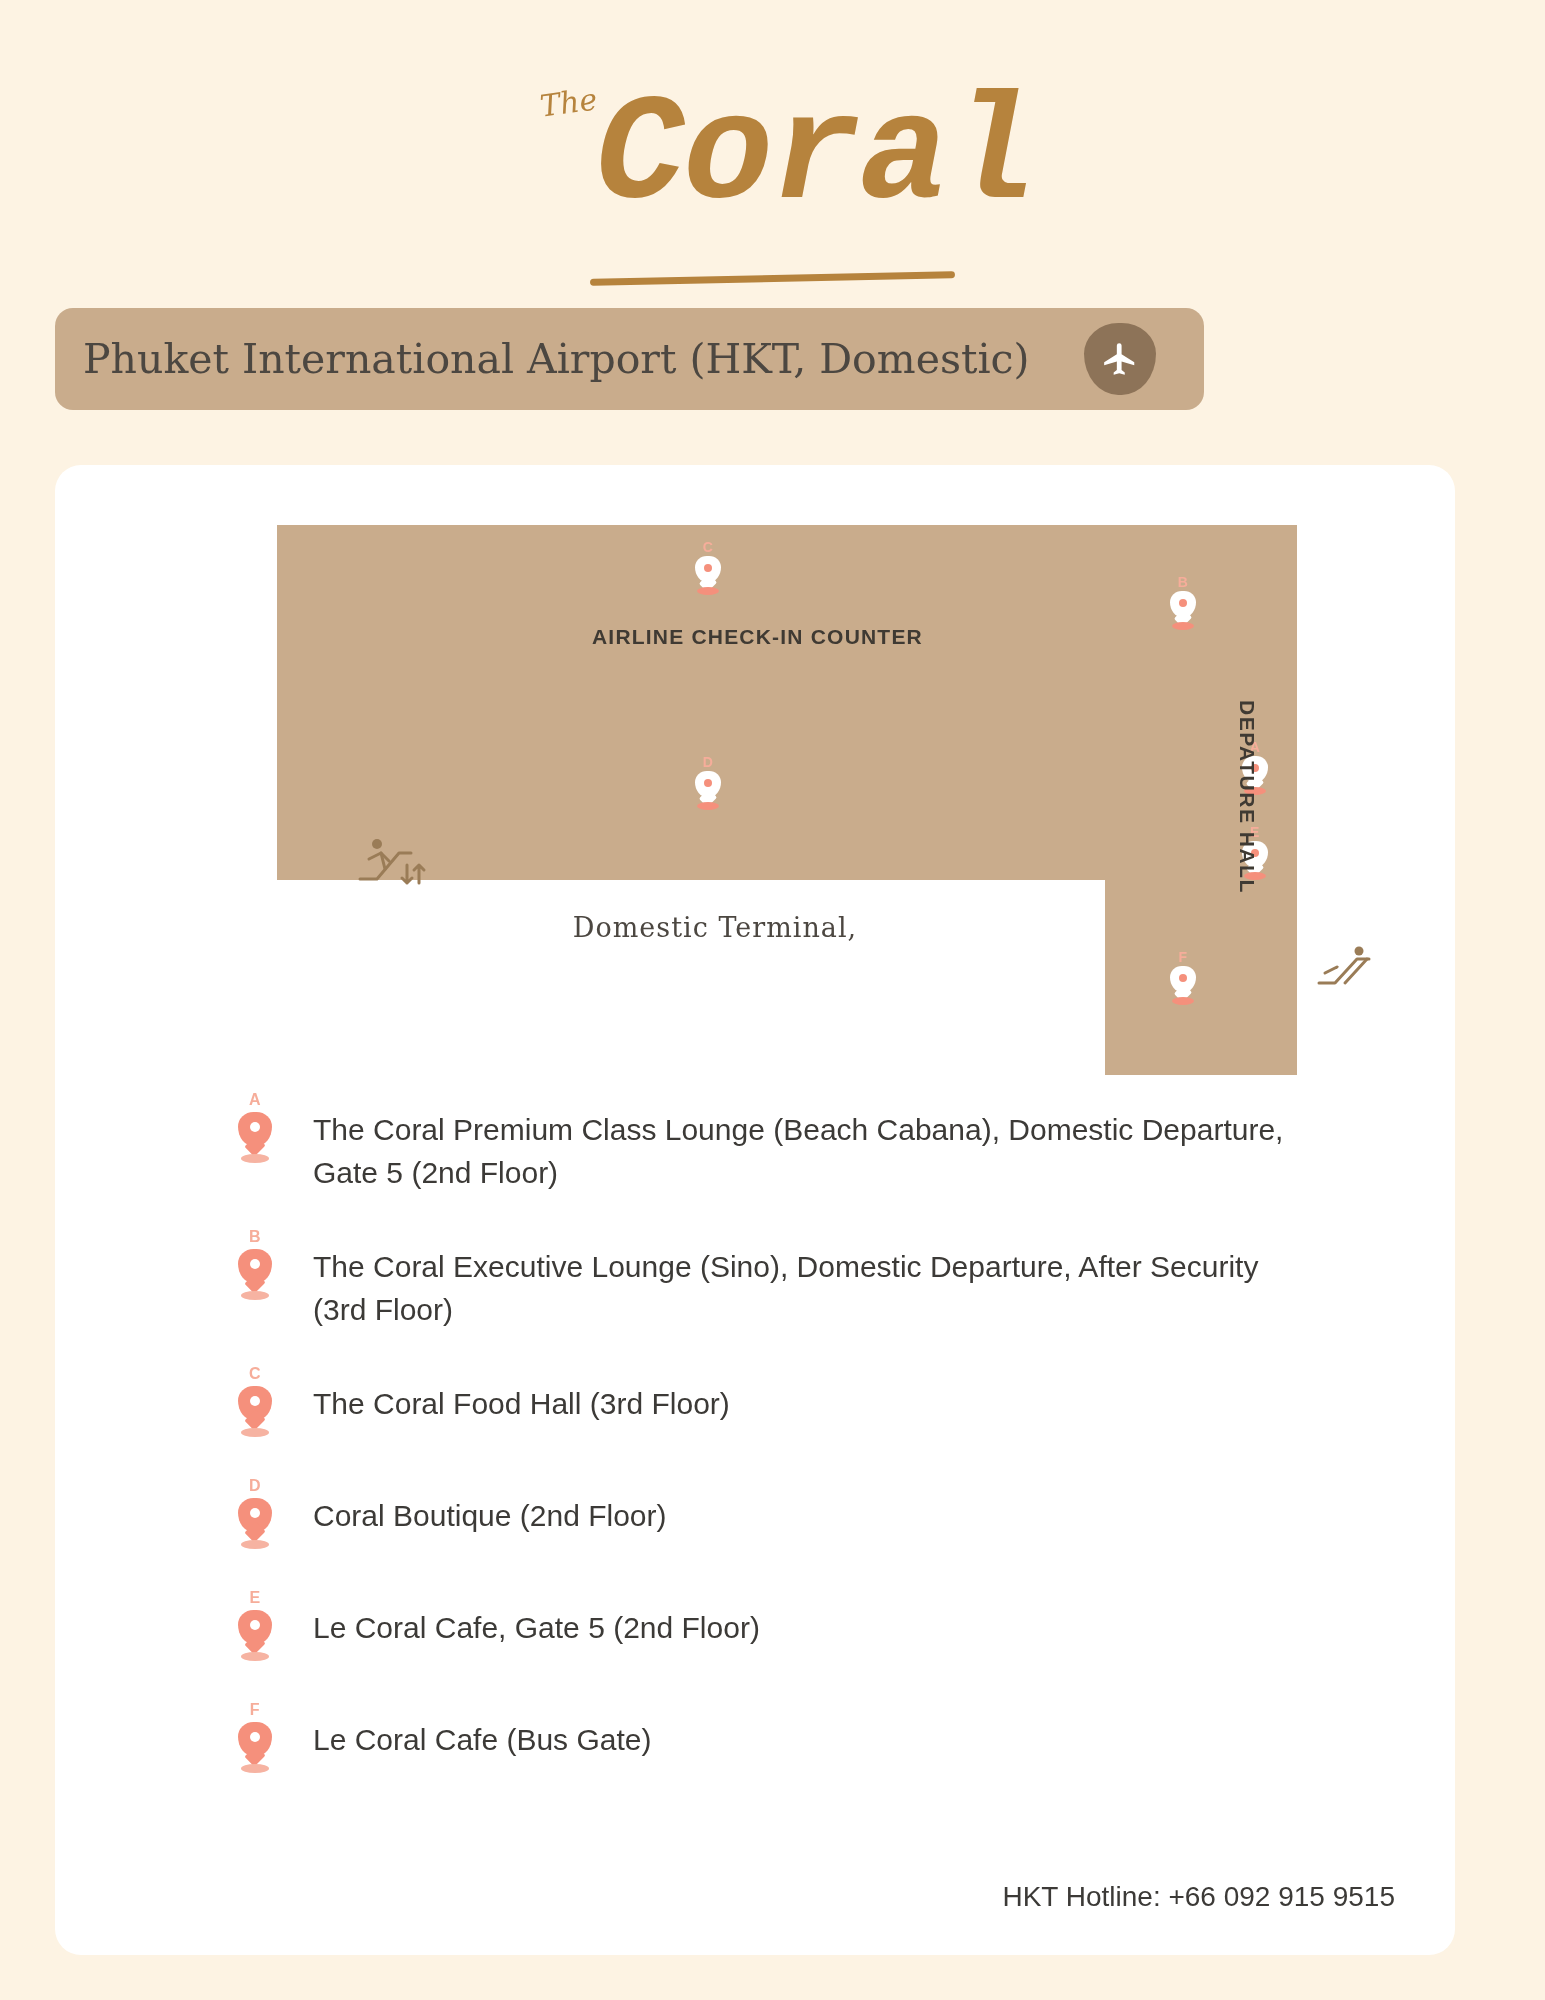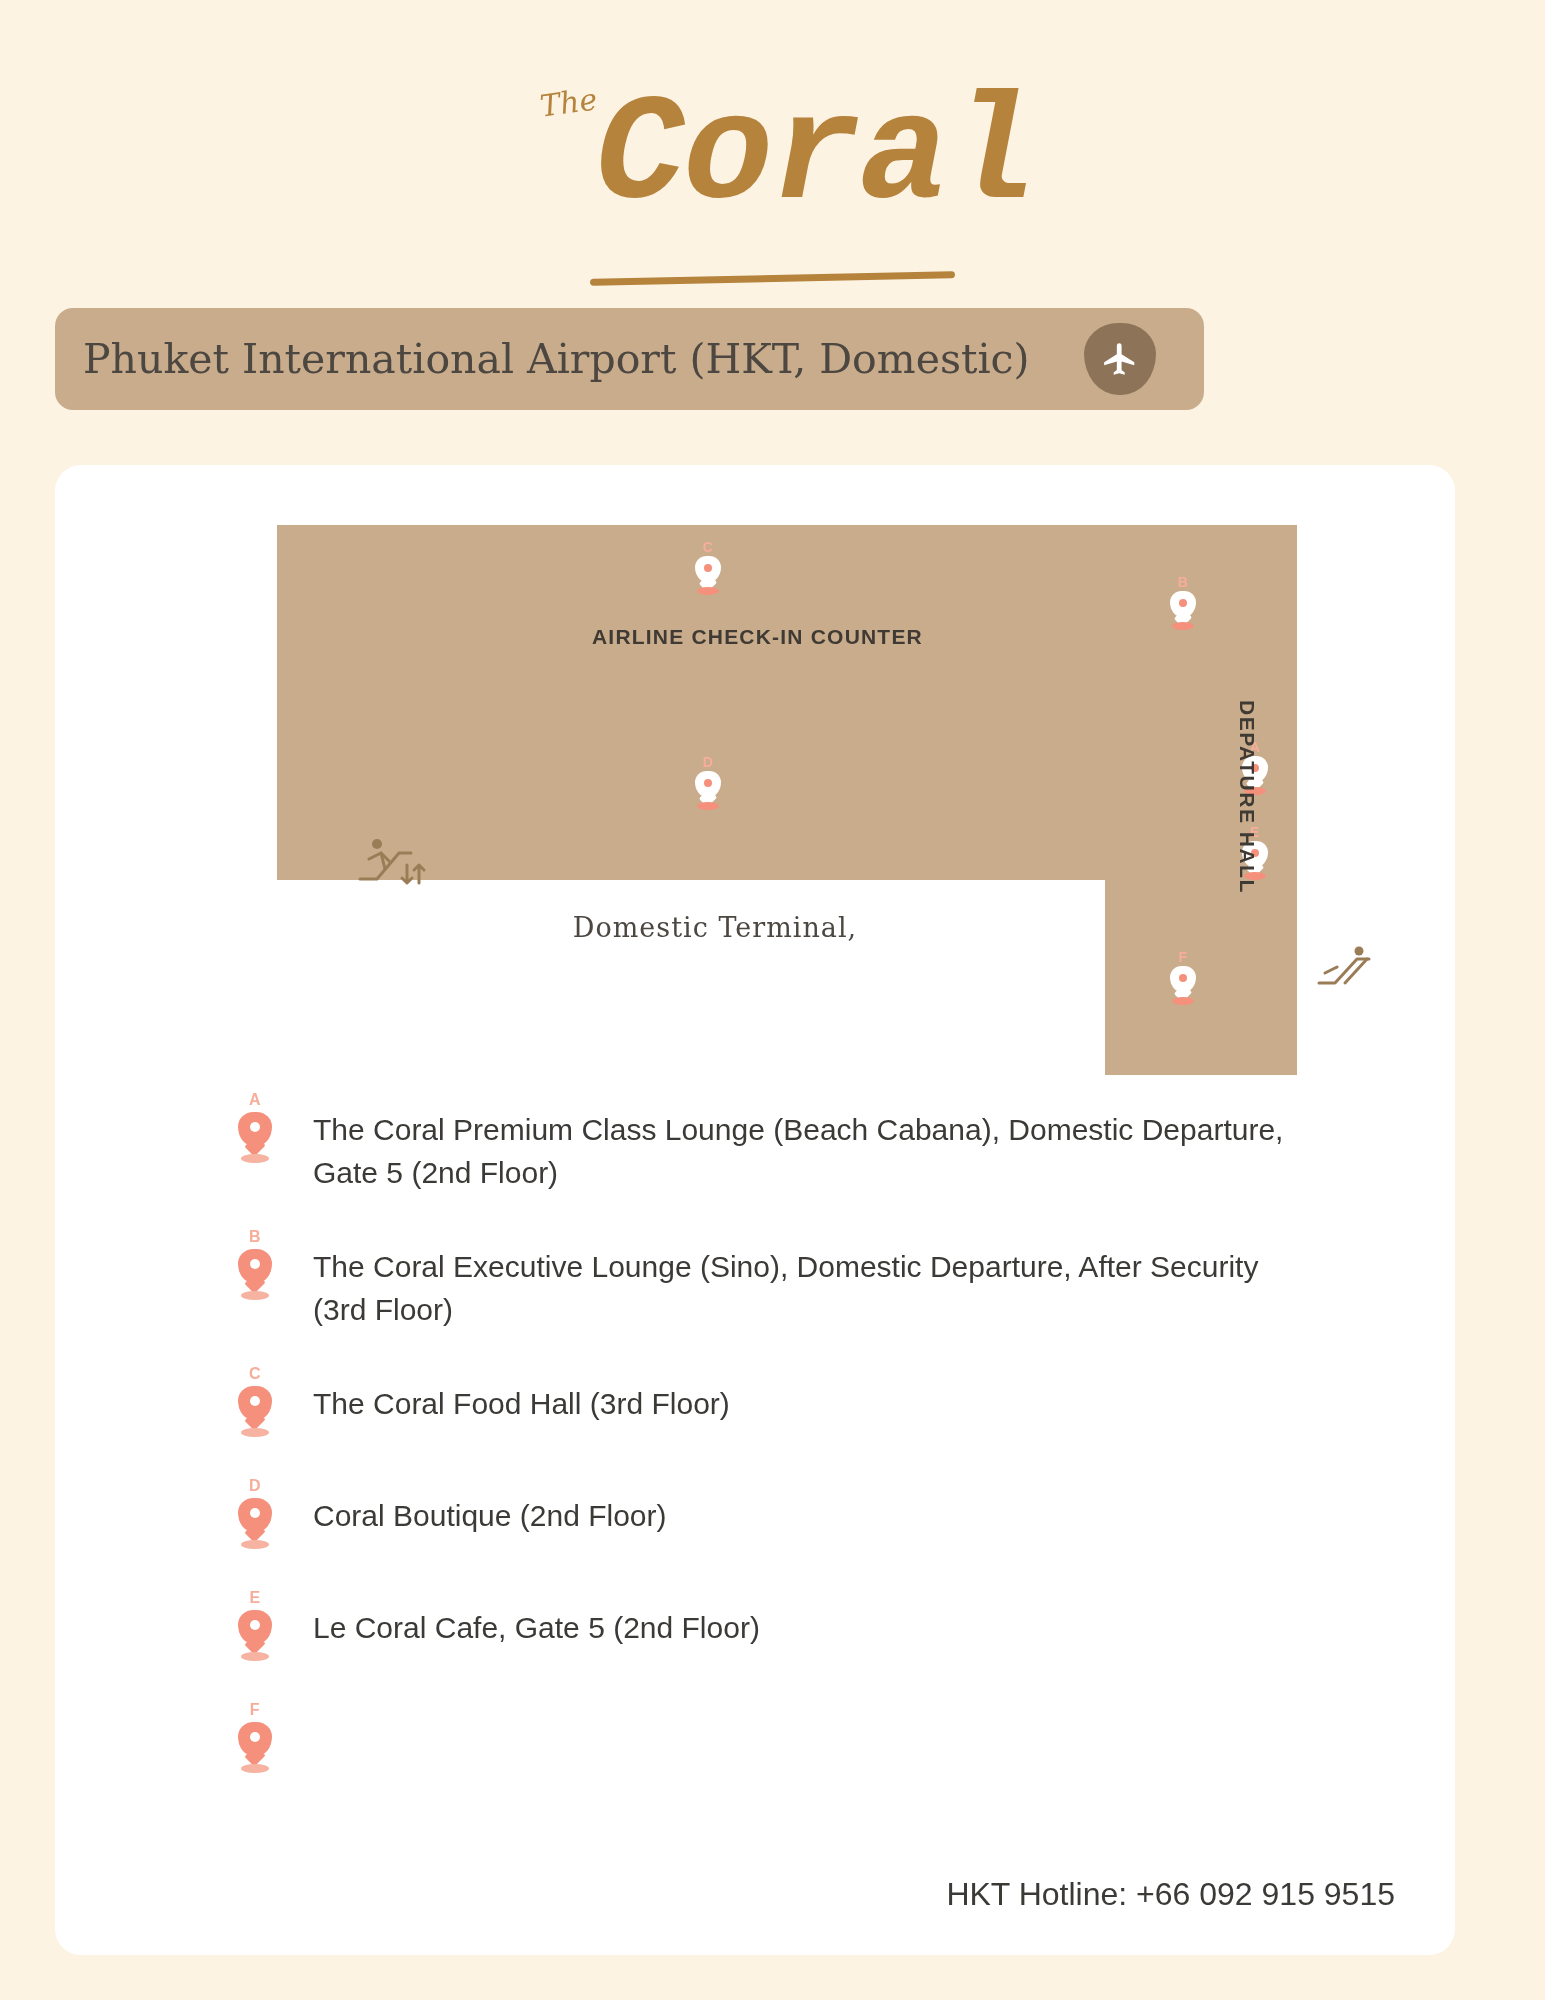--- a/index.html
+++ b/index.html
@@ -287,21 +287,21 @@
     line-height: 1.42;
     color: #3c3a37;
     padding-top: 14px;
     max-width: 1000px;
   }
 
   .hotline {
     position: absolute;
     right: 60px;
     bottom: 42px;
-    font-size: 32px;
+    font-size: 28px;
     color: #3c3a37;
   }
 </style>
 </head>
 <body>
 
 <div class="logo-wrap">
   <div class="logo-the">The</div>
   <div class="logo-coral">Coral</div>
   <div class="logo-underline"></div>
@@ -461,18 +461,19 @@
 
     <div class="legend-row">
       <div class="legend-pin">
         <div class="lbl">F</div>
         <div class="glyph">
             <span class="head"></span>
             <span class="tail"></span>
             <span class="shadow"></span>
           </div>
       </div>
+      <div class="legend-text">Le Coral Cafe (Bus Gate)</div>
     </div>
 
   </div>
 
   <div class="hotline">HKT Hotline: +66 092 915 9515</div>
 </div>
 
 </body></html>

